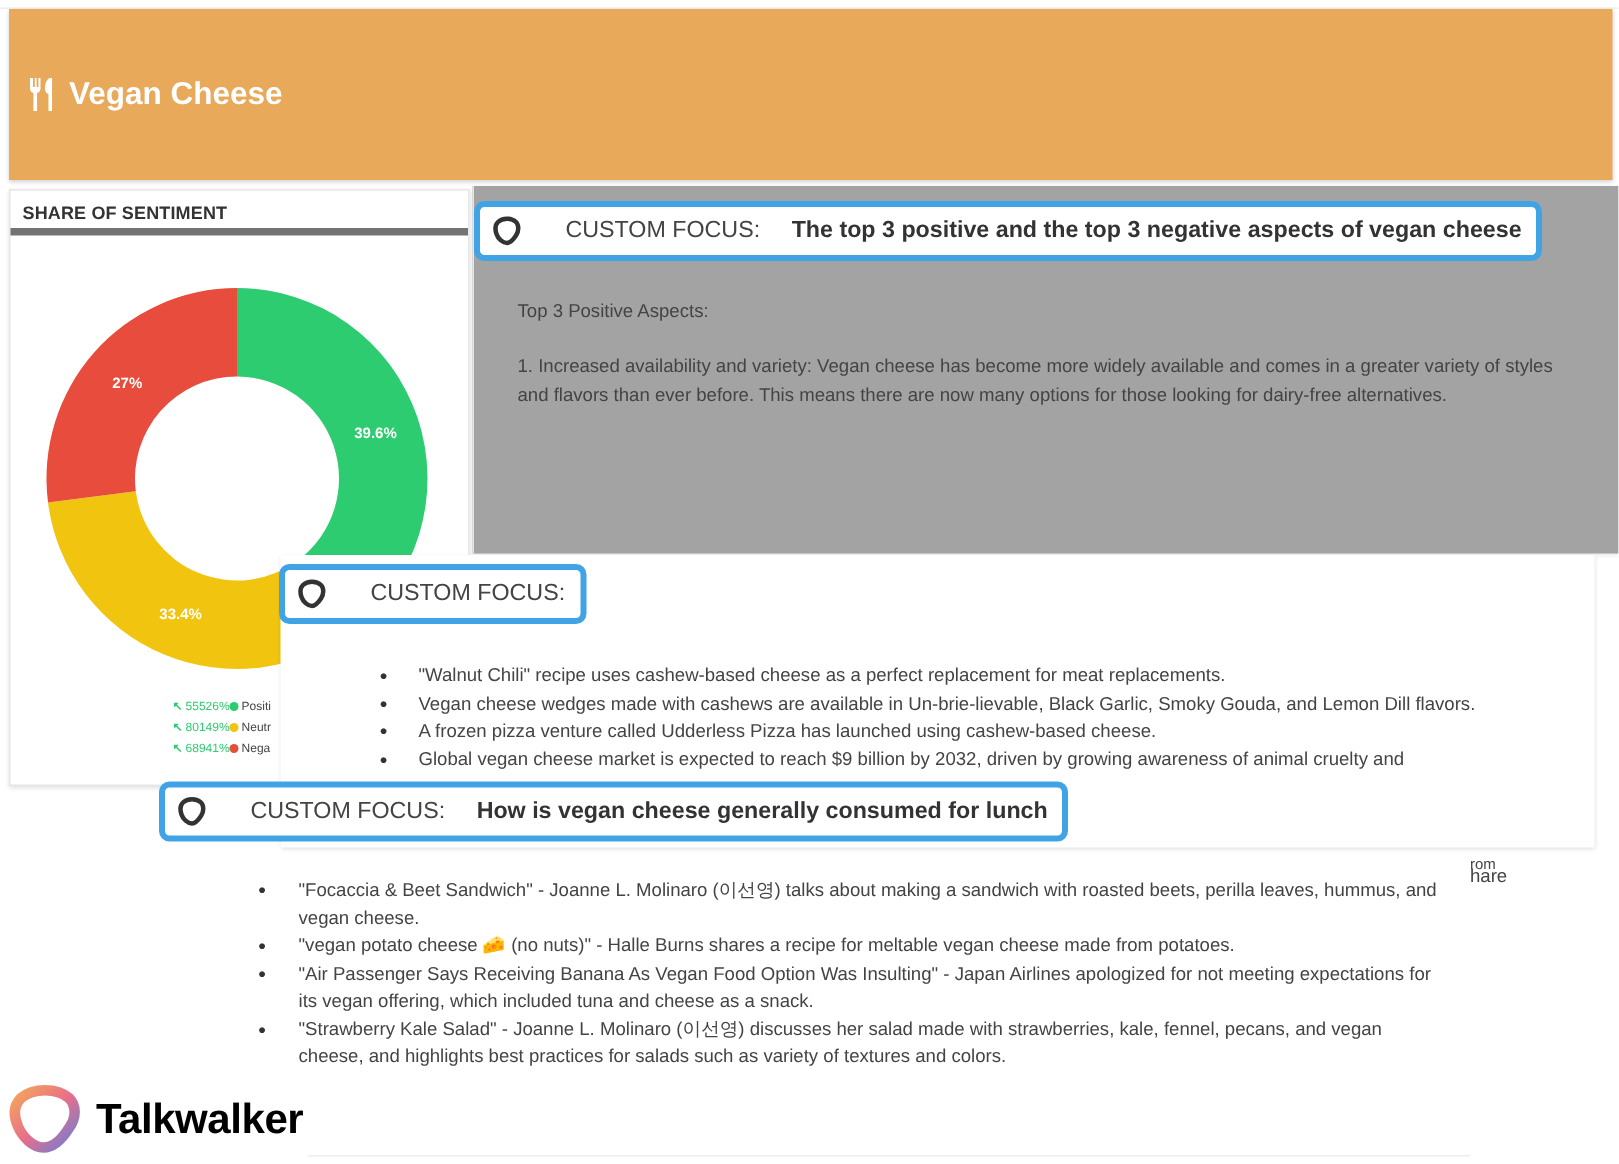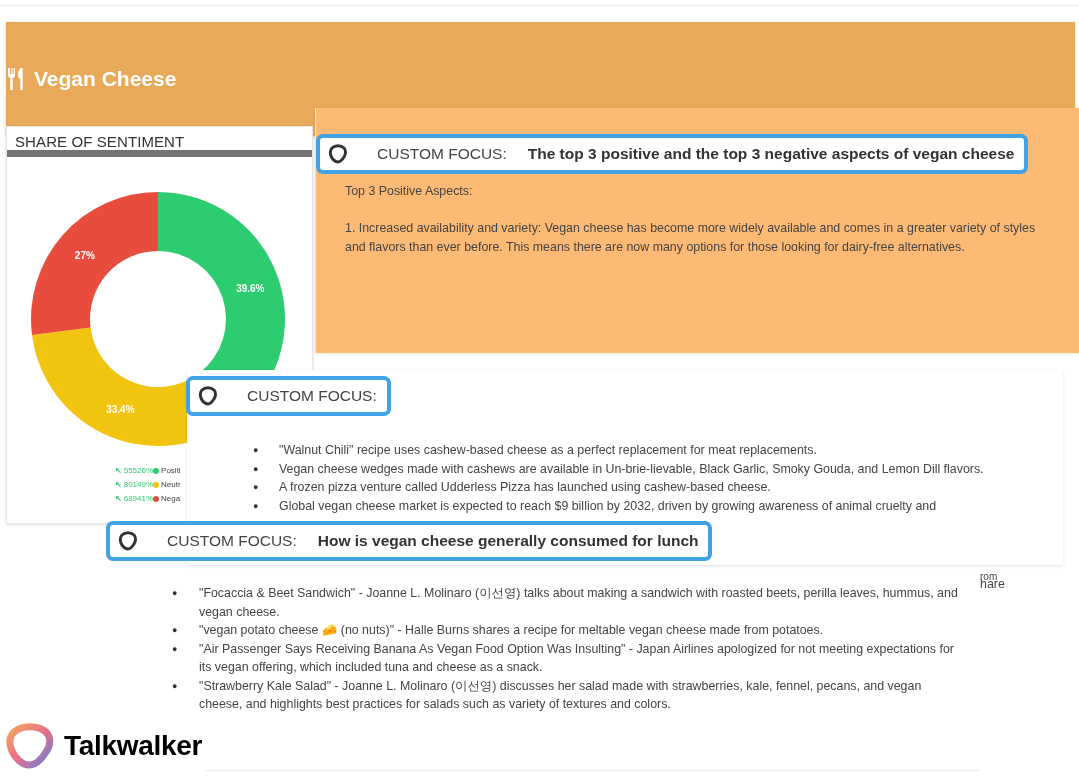--- a/index.html
+++ b/index.html
@@ -4,46 +4,46 @@
 <style>
   * { box-sizing: border-box; margin: 0; padding: 0; }
   html, body { width: 1079px; height: 776px; overflow: hidden; background: #ffffff; }
   body { position: relative; font-family: "Liberation Sans", sans-serif; color: #444; }
 
   .topline { position: absolute; left: 0; top: 0; width: 1079px; height: 6px; background: #fff; border-bottom: 1px solid #eee; }
 
   .header {
     position: absolute; left: 6px; top: 6px; width: 1069px; height: 114px;
     background: #e8a95a; box-shadow: 0 1px 3px rgba(0,0,0,0.18);
-    display: flex; align-items: center;  margin-top: 16px;
+    display: flex; align-items: center; padding-left: 12px;
   }
   .header .fork-icon { width: 20px; height: 24px; margin-right: 8px; display: inline-block; }
   .header .title { color: #fff; font-weight: bold; font-size: 21px; }
 
   
   .sentiment-panel {
     position: absolute; left: 6px; top: 126px; width: 307px; height: 398px;
     background: #fff; border: 1px solid #e6e6e6; box-shadow: 0 1px 3px rgba(0,0,0,0.12);
   }
   .sentiment-panel .panel-title {
     height: 30px; line-height: 30px; padding-left: 8px;
-    font-size: 15px; font-weight: normal; color: #333; border-bottom: 7px solid #737373; letter-spacing: 0.1px;
+    font-size: 12px; font-weight: bold; color: #333; border-bottom: 5px solid #737373; letter-spacing: 0.1px;
   }
   .donut { position: absolute; left: 23px; top: 64px; width: 256px; height: 256px; }
   .legend { position: absolute; left: 108px; top: 337px; font-size: 8px; line-height: 14px; }
   .legend .row { display: flex; align-items: center; white-space: nowrap; }
   .legend .trend { color: #2ecc71; margin-right: 2px; font-weight: bold; }
   .legend .trend-val { color: #2ecc71; margin-right: 0; }
   .legend .dot { width: 6px; height: 6px; border-radius: 50%; display: inline-block; margin-right: 2px; }
   .legend .lbl { color: #444; }
 
   
   .panel1 {
-    position: absolute; left: 315px; top: 108px; width: 764px; height: 245px;
-    background: #fdba74; border-left: 1px solid #e6e6e6; box-shadow: 0 1px 3px rgba(0,0,0,0.1);
+    position: absolute; left: 315px; top: 124px; width: 764px; height: 245px;
+    background: #a3a3a3; border-left: 1px solid #e6e6e6; box-shadow: 0 1px 3px rgba(0,0,0,0.1);
   }
   .focus-tag {
     position: absolute; display: flex; align-items: center; background: #fff;
     border: 4px solid #3fa3e6; border-radius: 7px; height: 40px; padding: 0 10px 0 8px;
     font-family: "Liberation Sans", sans-serif; font-size: 15.5px; color: #333; white-space: nowrap; gap: 21px;
   }
   .focus-tag .prefix { color: #444; }
   .focus-tag .question { font-weight: bold; color: #333; }
   .focus-tag .tw-icon { width: 20px; height: 20px; margin-right: 8px; flex: none; }
 

